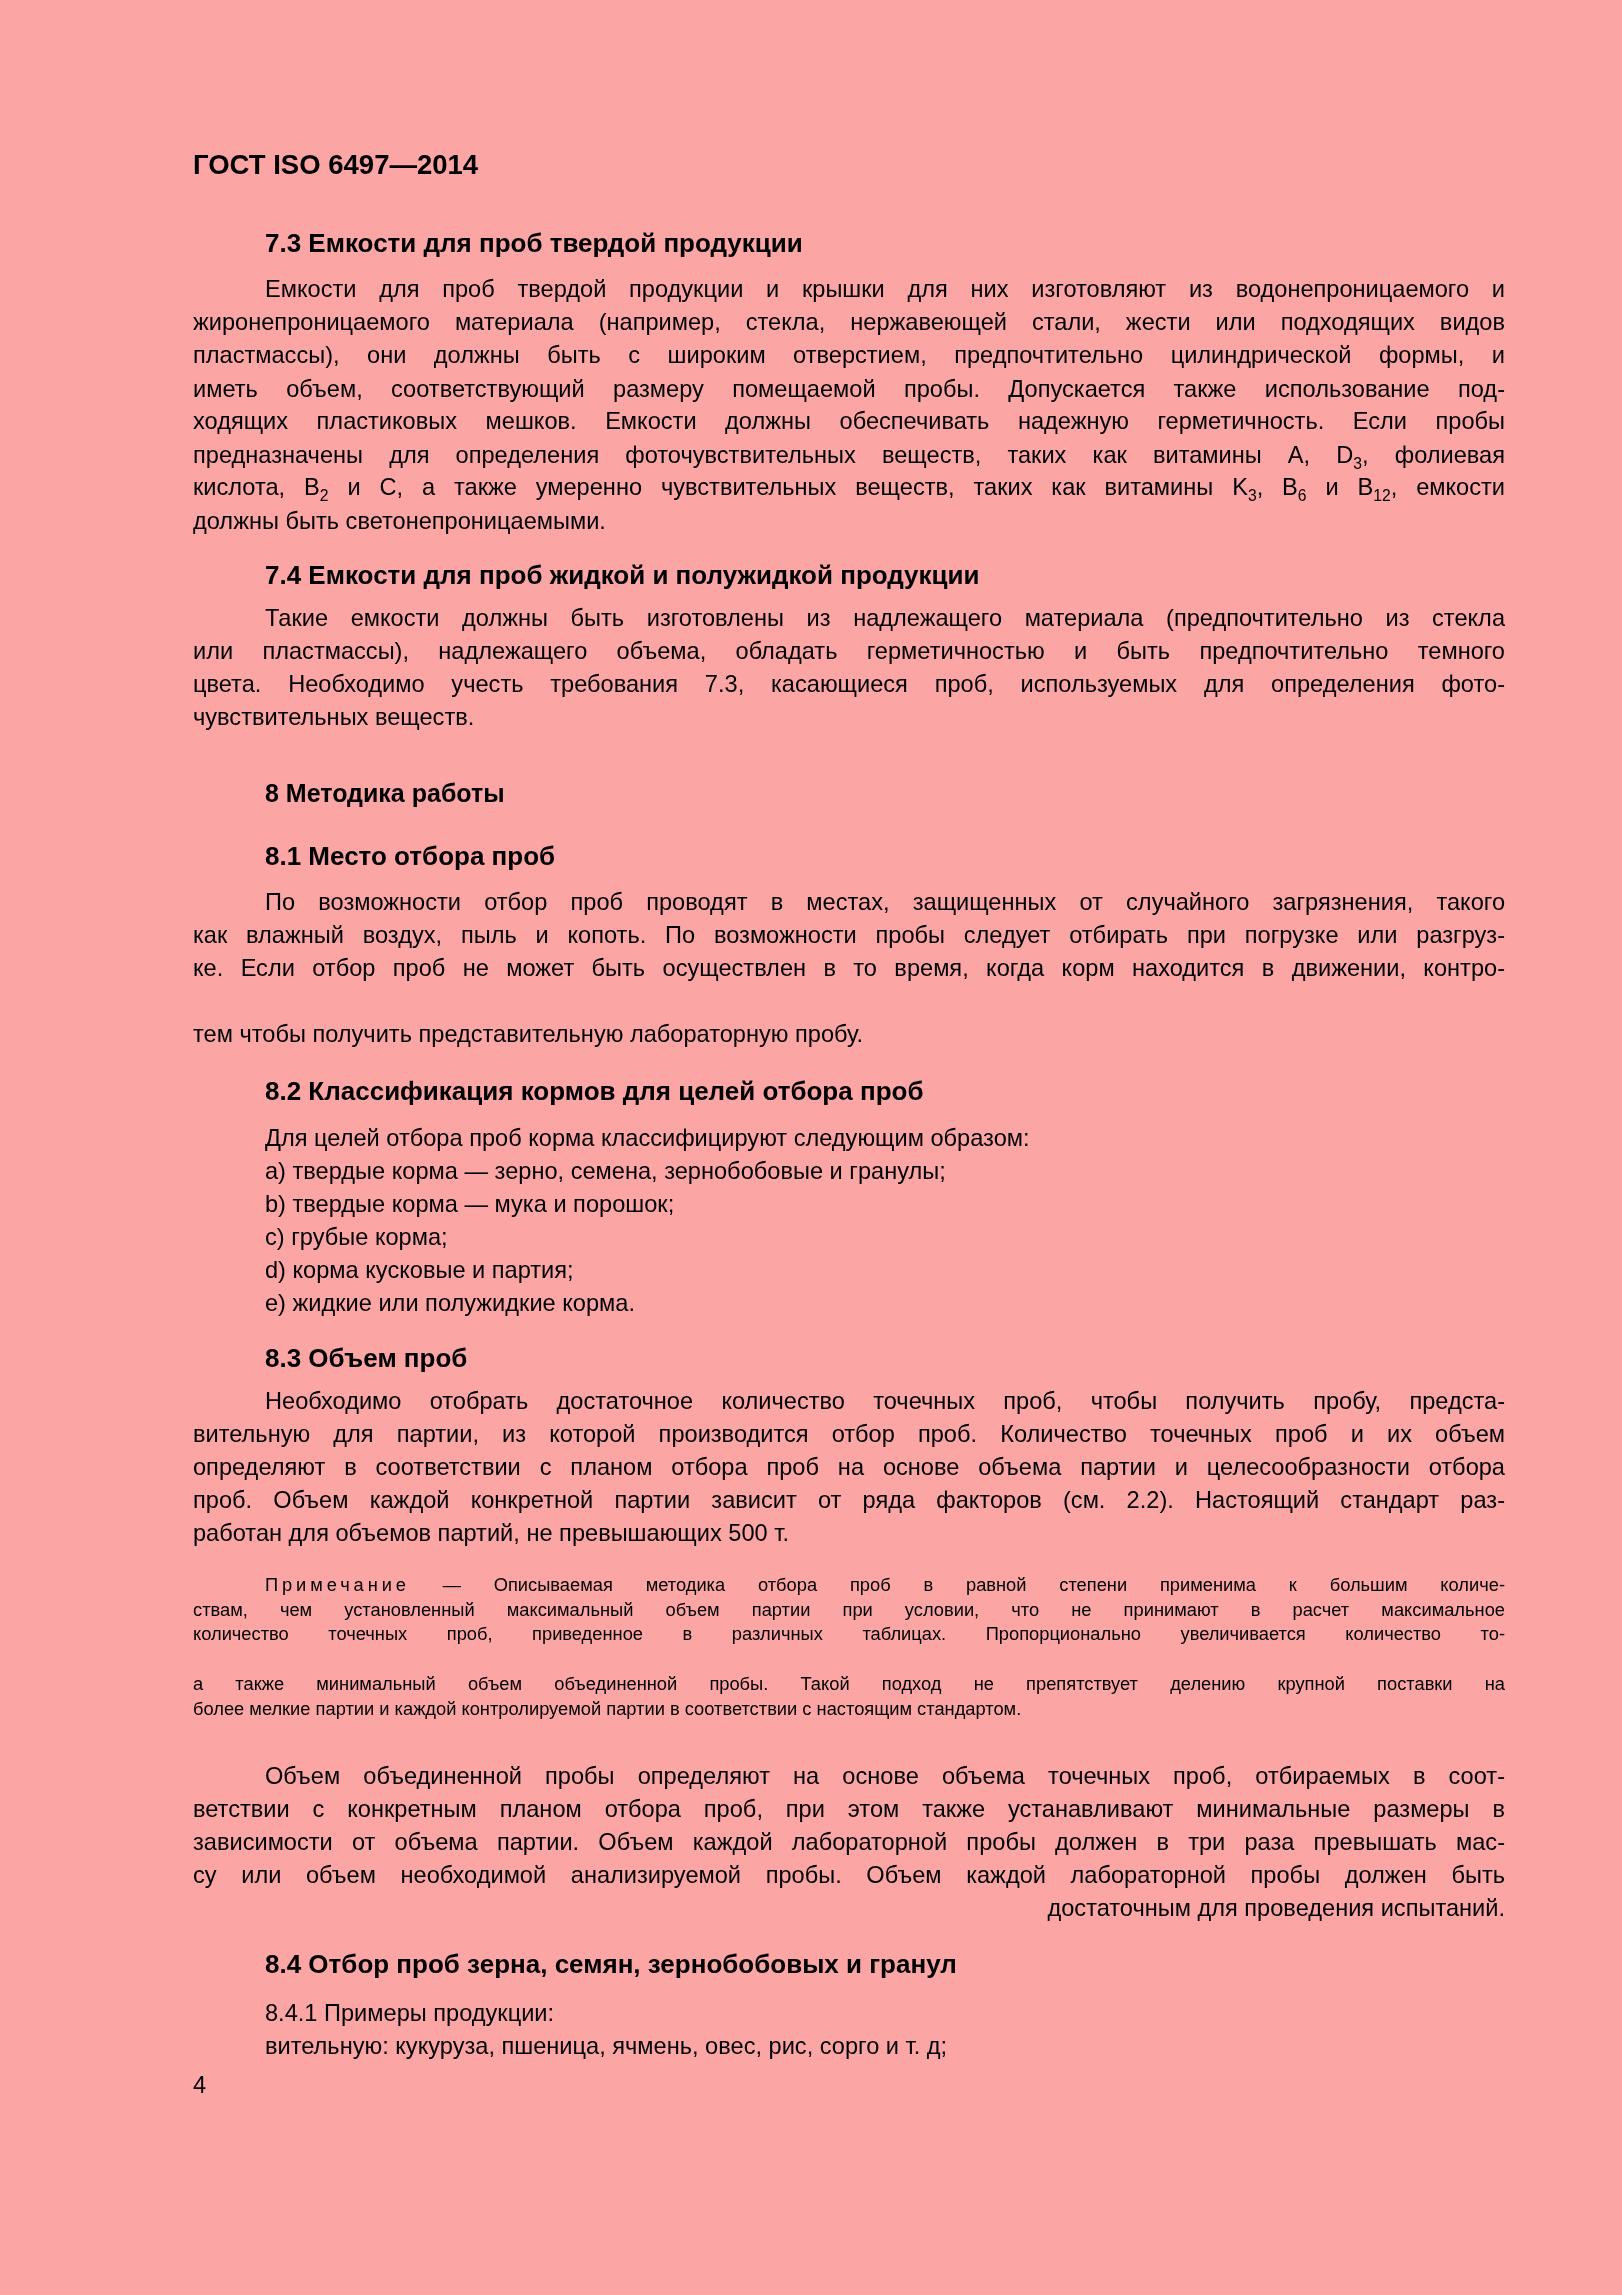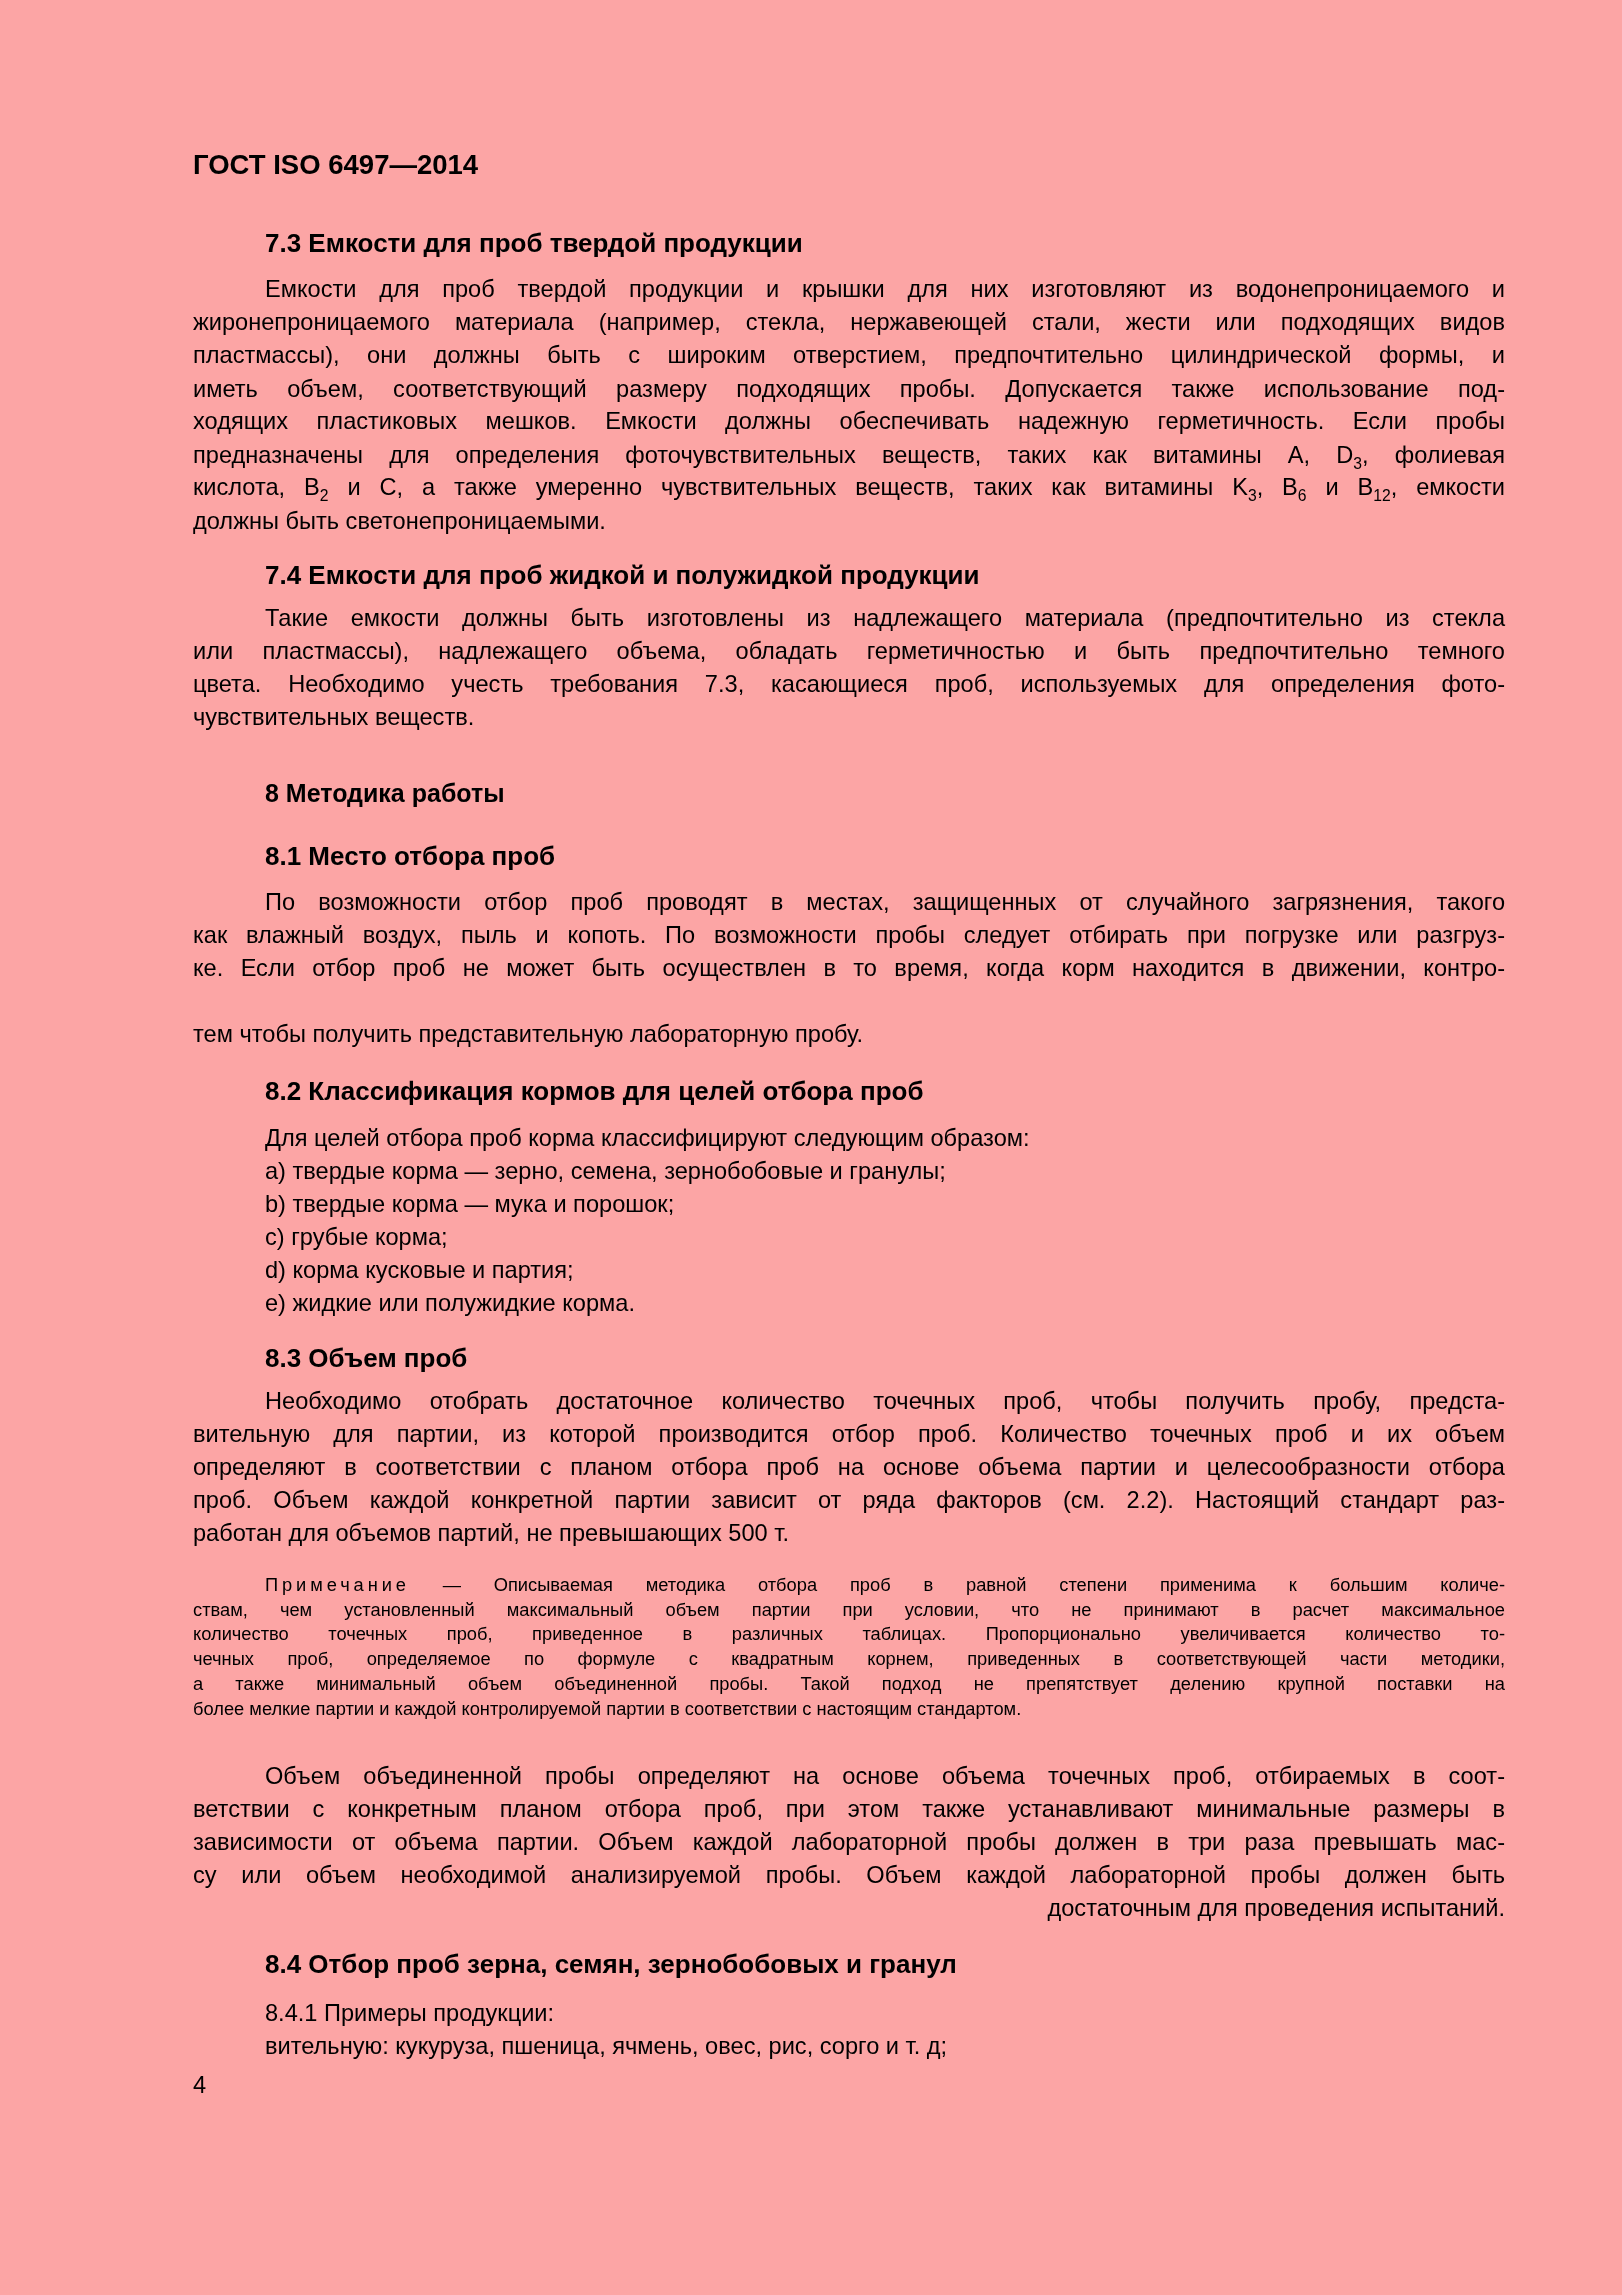--- a/index.html
+++ b/index.html
@@ -23,21 +23,21 @@
 <body>
 
 <div class="page">
 
   <div class="ln hdr" style="top:151px;">ГОСТ ISO 6497—2014</div>
 
   <div class="ln h2 ind" style="top:230px;">7.3 Емкости для проб твердой продукции</div>
   <div class="ln body just ind" style="top:278px;">Емкости для проб твердой продукции и крышки для них изготовляют из водонепроницаемого и</div>
   <div class="ln body just" style="top:311px;">жиронепроницаемого материала (например, стекла, нержавеющей стали, жести или подходящих видов</div>
   <div class="ln body just" style="top:344px;">пластмассы), они должны быть с широким отверстием, предпочтительно цилиндрической формы, и</div>
-  <div class="ln body just" style="top:378px;">иметь объем, соответствующий размеру подходящих пробы. Допускается также использование под-</div>
+  <div class="ln body just" style="top:378px;">иметь объем, соответствующий размеру помещаемой пробы. Допускается также использование под-</div>
   <div class="ln body just" style="top:410px;">ходящих пластиковых мешков. Емкости должны обеспечивать надежную герметичность. Если пробы</div>
   <div class="ln body just" style="top:444px;"><span>предназначены для определения фоточувствительных веществ, таких как витамины A, D</span><sub>3</sub><span>, фолиевая</span></div>
   <div class="ln body just" style="top:476px;"><span>кислота, B</span><sub>2</sub><span> и C, а также умеренно чувствительных веществ, таких как витамины K</span><sub>3</sub><span>, B</span><sub>6</sub><span> и B</span><sub>12</sub><span>, емкости</span></div>
   <div class="ln body" style="top:510px;">должны быть светонепроницаемыми.</div>
 
   <div class="ln h2 ind" style="top:562px;">7.4 Емкости для проб жидкой и полужидкой продукции</div>
   <div class="ln body just ind" style="top:607px;">Такие емкости должны быть изготовлены из надлежащего материала (предпочтительно из стекла</div>
   <div class="ln body just" style="top:640px;">или пластмассы), надлежащего объема, обладать герметичностью и быть предпочтительно темного</div>
   <div class="ln body just" style="top:673px;">цвета. Необходимо учесть требования 7.3, касающиеся проб, используемых для определения фото-</div>
   <div class="ln body" style="top:706px;">чувствительных веществ.</div>
@@ -61,21 +61,20 @@
   <div class="ln h2 ind" style="top:1345px;">8.3 Объем проб</div>
   <div class="ln body just ind" style="top:1390px;">Необходимо отобрать достаточное количество точечных проб, чтобы получить пробу, предста-</div>
   <div class="ln body just" style="top:1423px;">вительную для партии, из которой производится отбор проб. Количество точечных проб и их объем</div>
   <div class="ln body just" style="top:1456px;">определяют в соответствии с планом отбора проб на основе объема партии и целесообразности отбора</div>
   <div class="ln body just" style="top:1489px;">проб. Объем каждой конкретной партии зависит от ряда факторов (см. 2.2). Настоящий стандарт раз-</div>
   <div class="ln body" style="top:1522px;">работан для объемов партий, не превышающих 500 т.</div>
 
   <div class="ln note just ind" style="top:1576px;"><span class="spaced">Примечание</span><span> — </span><span>Описываемая методика отбора проб в равной степени применима к большим количе-</span></div>
   <div class="ln note just" style="top:1601px;">ствам, чем установленный максимальный объем партии при условии, что не принимают в расчет максимальное</div>
   <div class="ln note just" style="top:1625px;">количество точечных проб, приведенное в различных таблицах. Пропорционально увеличивается количество то-</div>
-  <div class="ln note just" style="top:1650px;">чечных проб, определяемое по формуле с квадратным корнем, приведенных в соответствующей части методики,</div>
   <div class="ln note just" style="top:1675px;">а также минимальный объем объединенной пробы. Такой подход не препятствует делению крупной поставки на</div>
   <div class="ln note" style="top:1700px;">более мелкие партии и каждой контролируемой партии в соответствии с настоящим стандартом.</div>
 
   <div class="ln body just ind" style="top:1765px;">Объем объединенной пробы определяют на основе объема точечных проб, отбираемых в соот-</div>
   <div class="ln body just" style="top:1798px;">ветствии с конкретным планом отбора проб, при этом также устанавливают минимальные размеры в</div>
   <div class="ln body just" style="top:1831px;">зависимости от объема партии. Объем каждой лабораторной пробы должен в три раза превышать мас-</div>
   <div class="ln body just" style="top:1864px;">су или объем необходимой анализируемой пробы. Объем каждой лабораторной пробы должен быть</div>
   <div class="ln body" style="top:1897px;text-align:right;">достаточным для проведения испытаний.</div>
 
   <div class="ln h2 ind" style="top:1951px;">8.4 Отбор проб зерна, семян, зернобобовых и гранул</div>

